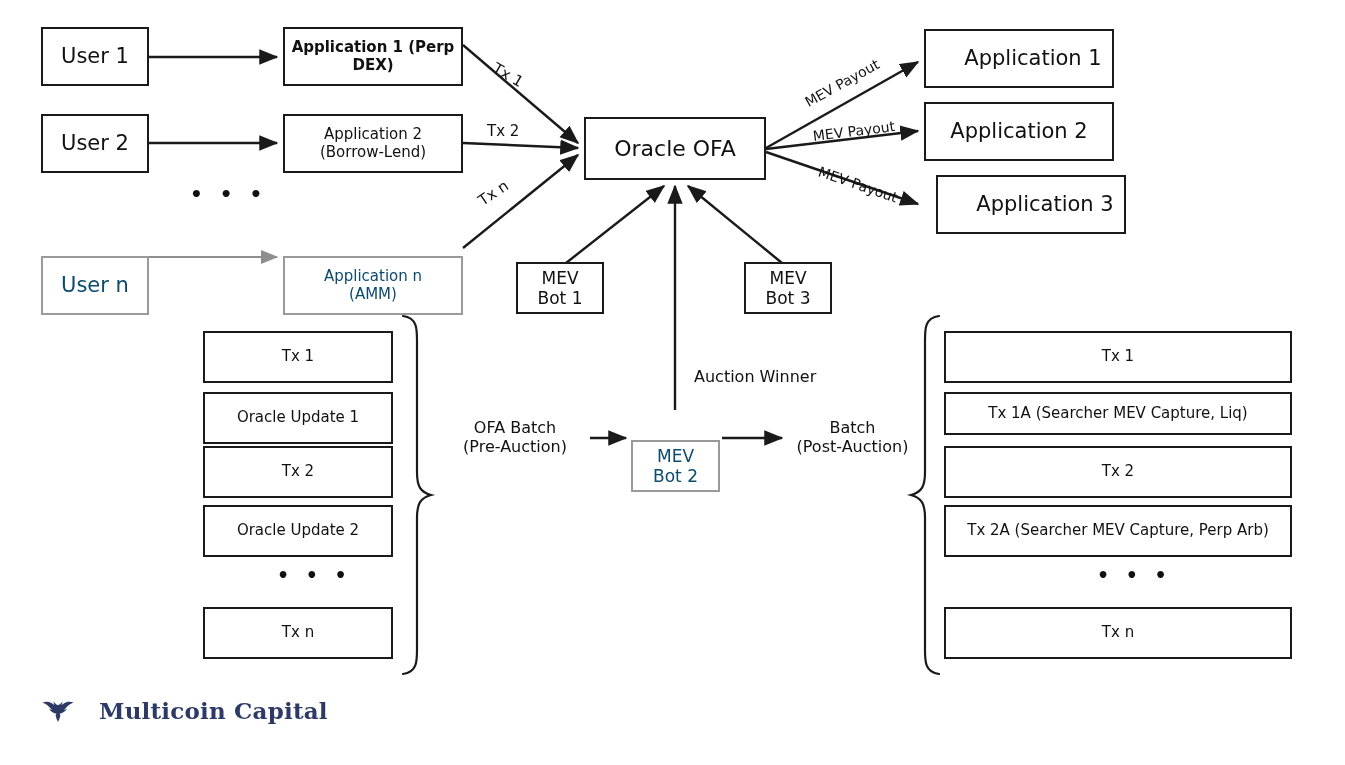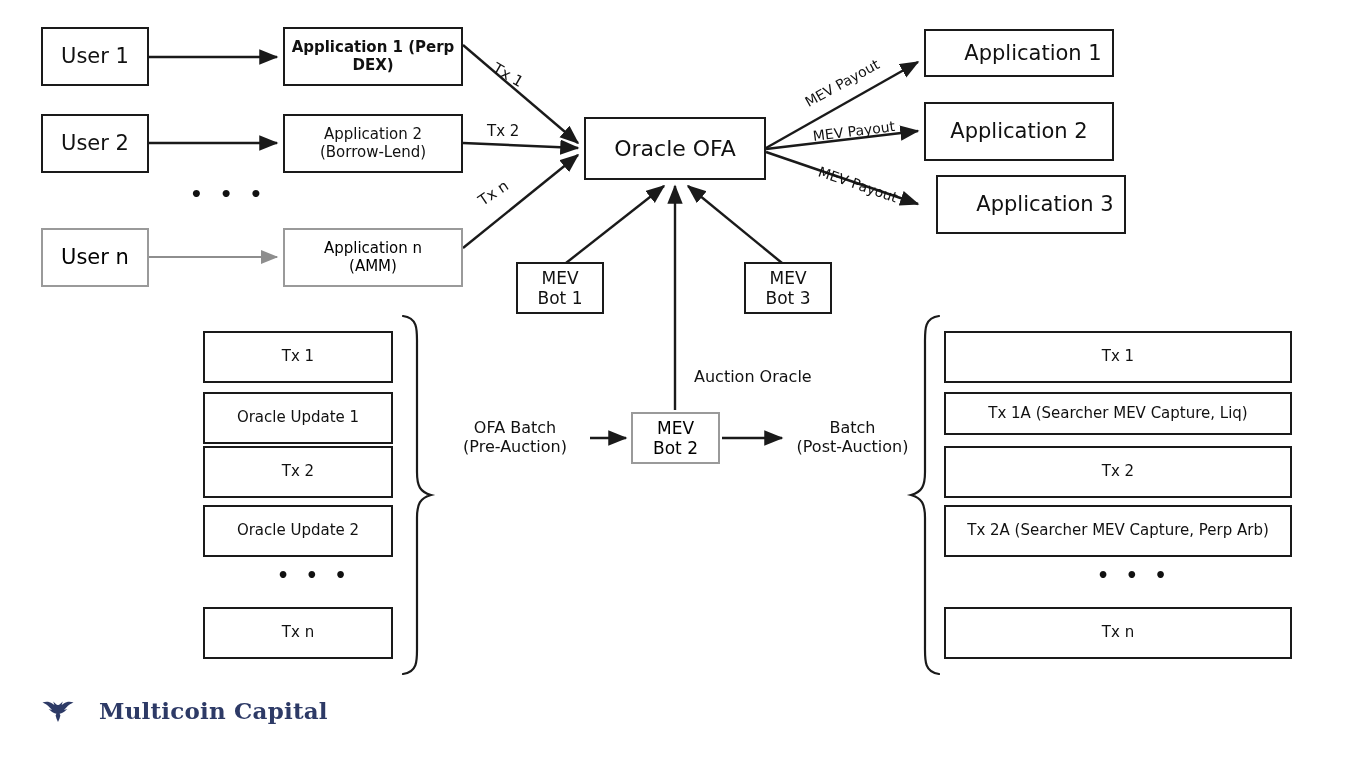--- a/index.html
+++ b/index.html
@@ -29,21 +29,22 @@
     border:2px solid #1a1a1a;
     display:flex;
     align-items:center;
     justify-content:center;
     text-align:center;
     line-height:1.18;
     white-space:pre-line;
   }
   .node.dim{
     border-color:#9a9a9a;
-    color:#000000;
+    color:#0c4a6e;
+    margin-top:28px;
   }
   .lbl{
     position:absolute;
     white-space:pre-line;
     text-align:center;
     line-height:1.2;
     color:#111111;
   }
   .ellipsis{
     position:absolute;
@@ -148,32 +149,32 @@
   <div class="edge-label" style="left:494px;top:58px;font-size:15px;transform:rotate(30deg);">Tx 1</div>
   <div class="edge-label" style="left:487px;top:122px;font-size:15px;">Tx 2</div>
   <div class="edge-label" style="left:480px;top:193px;font-size:15px;transform:rotate(-34deg);">Tx n</div>
 
   <div class="node" style="left:584px;top:117px;width:182px;height:63px;font-size:22px;">Oracle OFA</div>
 
   <div class="edge-label" style="left:806px;top:95px;font-size:14px;transform:rotate(-29deg);">MEV Payout</div>
   <div class="edge-label" style="left:813px;top:128px;font-size:14px;transform:rotate(-7deg);">MEV Payout</div>
   <div class="edge-label" style="left:819px;top:163px;font-size:14px;transform:rotate(19deg);">MEV Payout</div>
 
-  <div class="node" style="left:924px;top:29px;width:190px;height:48px;font-size:21px;padding-left:28px;">Application 1</div>
+  <div class="node" style="left:924px;top:29px;width:190px;height:59px;font-size:21px;padding-left:28px;">Application 1</div>
   <div class="node" style="left:924px;top:102px;width:190px;height:59px;font-size:21px;">Application 2</div>
   <div class="node" style="left:936px;top:175px;width:190px;height:59px;font-size:21px;padding-left:28px;">Application 3</div>
 
   <div class="node" style="left:516px;top:262px;width:88px;height:52px;font-size:17px;">MEV
 Bot 1</div>
   <div class="node" style="left:744px;top:262px;width:88px;height:52px;font-size:17px;">MEV
 Bot 3</div>
   <div class="node dim" style="left:631px;top:412px;width:89px;height:52px;font-size:17px;">MEV
 Bot 2</div>
 
-  <div class="lbl" style="left:694px;top:367px;font-size:16px;">Auction Oracle</div>
+  <div class="lbl" style="left:694px;top:367px;font-size:16px;">Auction Winner</div>
   <div class="lbl" style="left:455px;top:418px;width:120px;font-size:16px;">OFA Batch
 (Pre-Auction)</div>
   <div class="lbl" style="left:790px;top:418px;width:125px;font-size:16px;">Batch
 (Post-Auction)</div>
 
   <div class="node" style="left:203px;top:331px;width:190px;height:52px;font-size:15px;">Tx 1</div>
   <div class="node" style="left:203px;top:392px;width:190px;height:52px;font-size:15px;">Oracle Update 1</div>
   <div class="node" style="left:203px;top:446px;width:190px;height:52px;font-size:15px;">Tx 2</div>
   <div class="node" style="left:203px;top:505px;width:190px;height:52px;font-size:15px;">Oracle Update 2</div>
   <div class="ellipsis" style="left:277px;top:564px;font-size:19px;">• • •</div>

